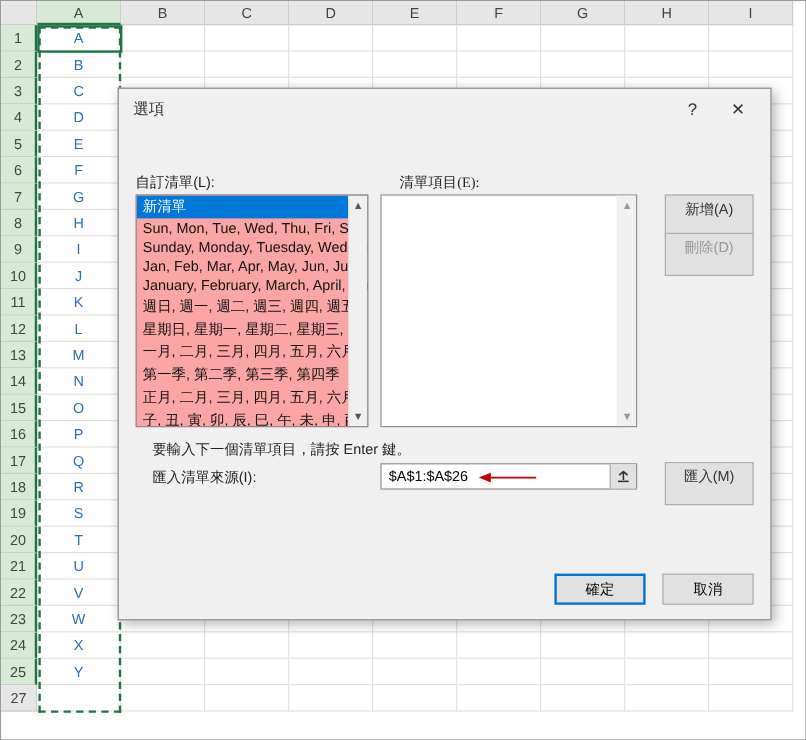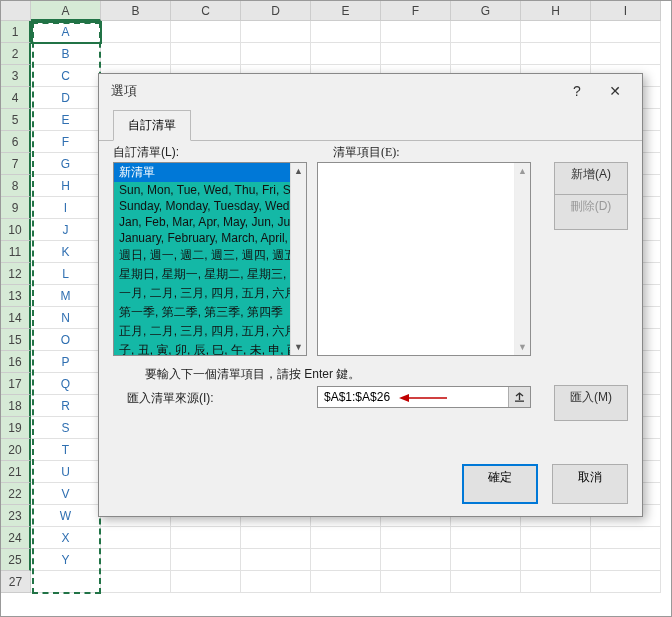--- a/index.html
+++ b/index.html
@@ -114,21 +114,21 @@
     font-size: 12px;
   }
   .dlgbody {
     position: absolute;
     top: 70px; bottom: 50px; left: 14px; right: 14px;
   }
   .lbl { font-size: 12px; color: #222; }
 
   .listbox {
     border: 1px solid #8e8e8e;
-    background: #14b8a6;
+    background: #fca5a5;
     overflow: hidden;
     position: relative;
   }
   .listitem {
     padding: 1px 5px;
     font-size: 12px;
     white-space: nowrap;
     color: #111;
   }
   .listitem.selected { background: #0078d7; color: #fff; }
@@ -182,21 +182,21 @@
     position: absolute;
     pointer-events: none;
   }
 
   .dlgfooter {
     position: absolute;
     bottom: 12px; right: 14px;
     display: flex; gap: 14px;
   }
   .btn {
-    width: 76px; height: 40px;
+    width: 76px; height: 26px;
     border: 1px solid #adadad;
     background: #e1e1e1;
     font-size: 12px;
     text-align: center;
     line-height: 24px;
     cursor: default;
   }
   .btn.primary { border: 2px solid #0078d7; line-height: 22px; }
 </style>
 </head>
@@ -538,25 +538,20 @@
     <span>選項</span>
     <span class="spacer"></span>
     <div class="titlebtn">
         <span>?</span>
       </div>
     <div class="titlebtn">
         <span>✕</span>
       </div>
   </div>
 
-  <div class="tabrow">
-    <div class="tab">
-      <span>自訂清單</span>
-    </div>
-  </div>
 
   <div class="dlgbody">
     <div class="lbl" style="position:absolute; left:0; top:0;">
       <span>自訂清單(L):</span>
     </div>
     <div class="lbl" style="position:absolute; left:220px; top:0;font-family:Liberation Serif, serif;">
       <span>清單項目(E):</span>
     </div>
 
     <div class="listbox" id="customlists" style="position:absolute; left:0; top:18px; width:194px; height:194px;">
@@ -584,21 +579,21 @@
       </div>
     </div>
 
     <div class="sidebtn" style="position:absolute; right:0; top:18px;">
       <span>新增(A)</span>
     </div>
     <div class="sidebtn disabled" style="position:absolute; right:0; top:50px;">
       <span>刪除(D)</span>
     </div>
 
-    <div class="hint" style="position:absolute; left:32px; top:222px;">
+    <div class="hint" style="position:absolute; left:14px; top:222px;">
       <span>要輸入下一個清單項目，請按 Enter 鍵。</span>
     </div>
 
     <div class="lbl" style="position:absolute; left:14px; top:246px;">
       <span>匯入清單來源(I):</span>
     </div>
 
     <div class="refinput" style="position:absolute; left:204px; top:242px; width:214px;">
       <span>$A$1:$A$26</span>
       <div class="refbtn">

